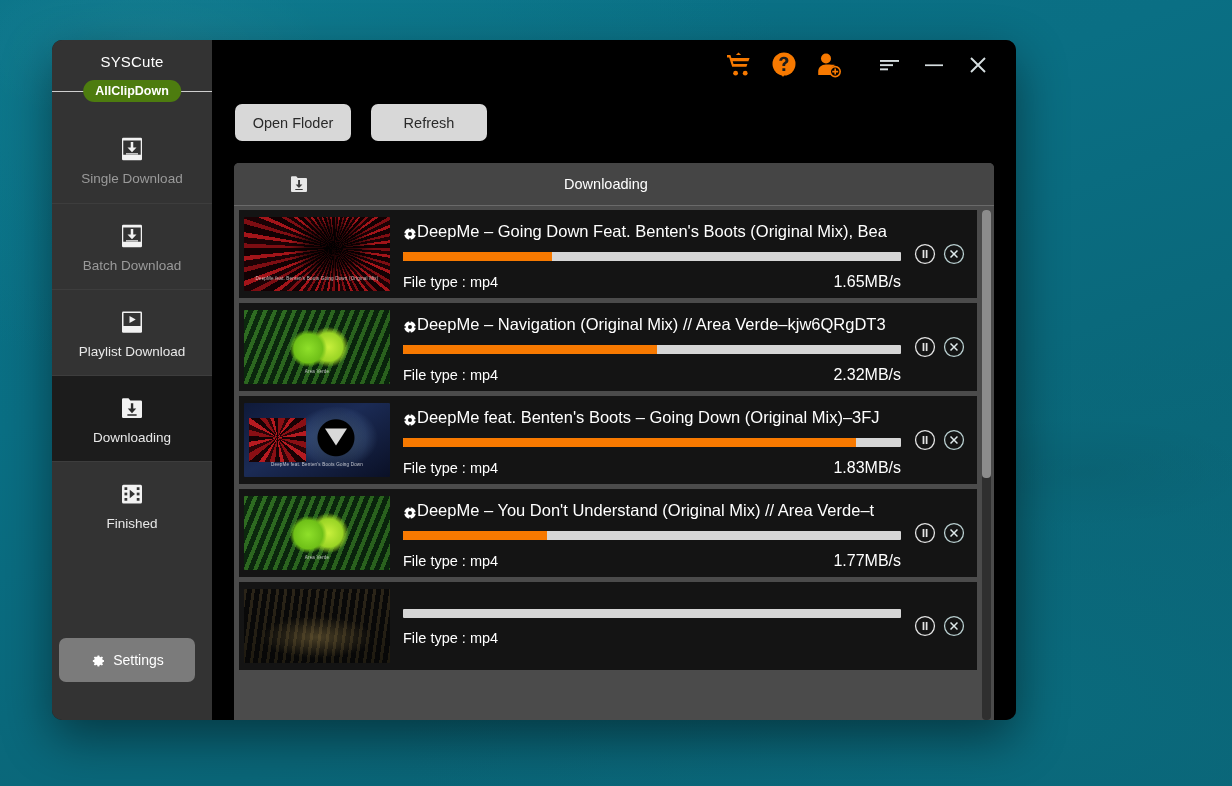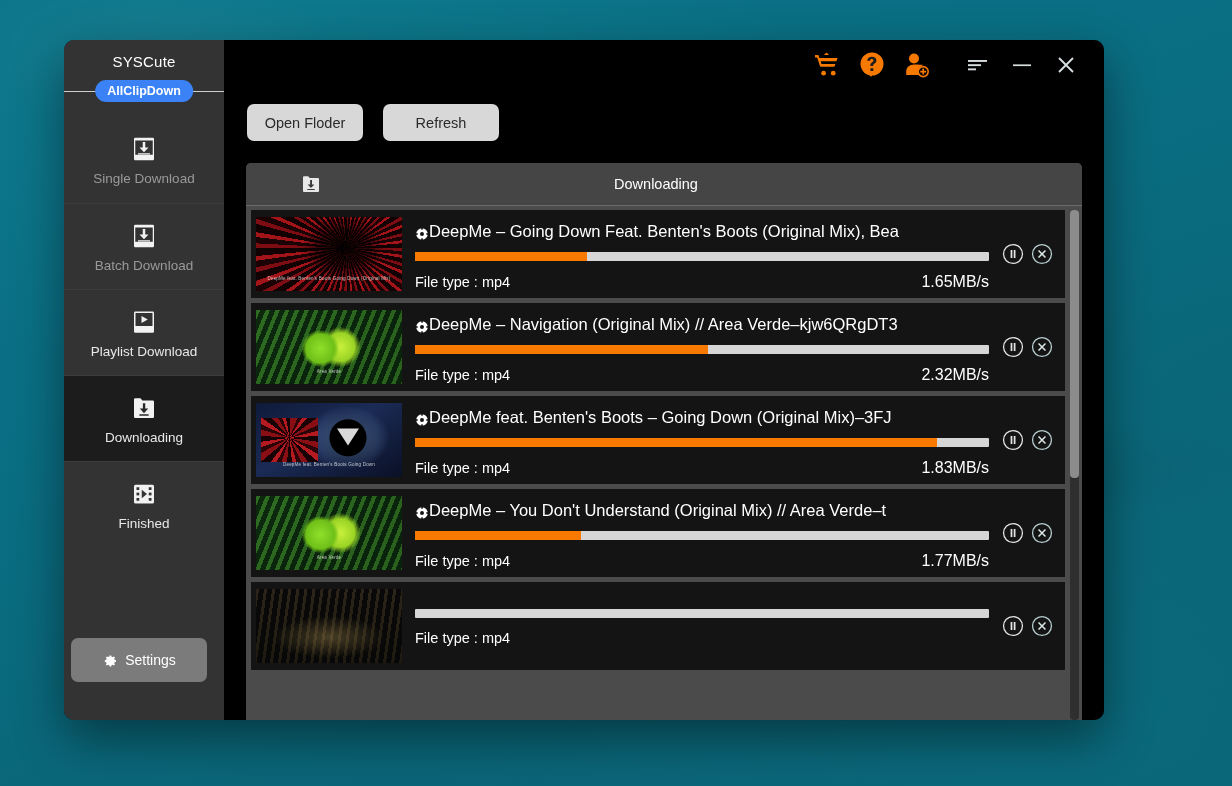--- a/index.html
+++ b/index.html
@@ -19,21 +19,21 @@
     background:
       radial-gradient(ellipse 260px 120px at 12% 6%, rgba(255,255,255,.045), rgba(255,255,255,0) 70%),
       radial-gradient(ellipse 300px 100px at 40% 82%, rgba(255,255,255,.04), rgba(255,255,255,0) 70%),
       radial-gradient(ellipse 200px 90px at 68% 22%, rgba(255,255,255,.035), rgba(255,255,255,0) 70%),
       radial-gradient(ellipse 240px 80px at 88% 60%, rgba(0,0,0,.05), rgba(0,0,0,0) 70%);
     pointer-events:none;
   }
 
   
   .app-window{
-    position:absolute; left:64px; top:40px; width:1040px; height:680px;
+    position:absolute; left:52px; top:40px; width:964px; height:680px;
     background:#1c1c1c; border-radius:10px;
     box-shadow:0 18px 50px rgba(0,0,0,.45);
     display:flex; overflow:hidden;
   }
 
   
   .sidebar{
     width:160px; flex:0 0 160px; background:#333333;
     display:flex; flex-direction:column; position:relative;
   }
@@ -41,21 +41,21 @@
     height:52px; position:relative;
     display:flex; align-items:flex-start; justify-content:center;
     padding-top:13px;
   }
   .brand-title{ color:#fff; font-size:15px; letter-spacing:.2px; }
   .brand-divider{
     position:absolute; left:0; right:0; top:51px; height:1px; background:#cfcfcf;
   }
   .brand-badge{
     position:absolute; top:40px; left:50%; transform:translateX(-50%);
-    background:#3b82f6; color:#fff; font-size:12.5px; font-weight:bold;
+    background:#4d7c0f; color:#fff; font-size:12.5px; font-weight:bold;
     padding:4px 12px; border-radius:12px; white-space:nowrap; z-index:2;
   }
   .nav{ margin-top:25px; display:flex; flex-direction:column; }
   .nav-item{
     height:86px; display:flex; flex-direction:column;
     align-items:center; justify-content:center; gap:7px;
     background:#333333; cursor:pointer; position:relative;
   }
   .nav-item + .nav-item{ border-top:1px solid #3d3d3d; }
   .nav-item.dim .nav-label{ color:#9a9a9a; }

